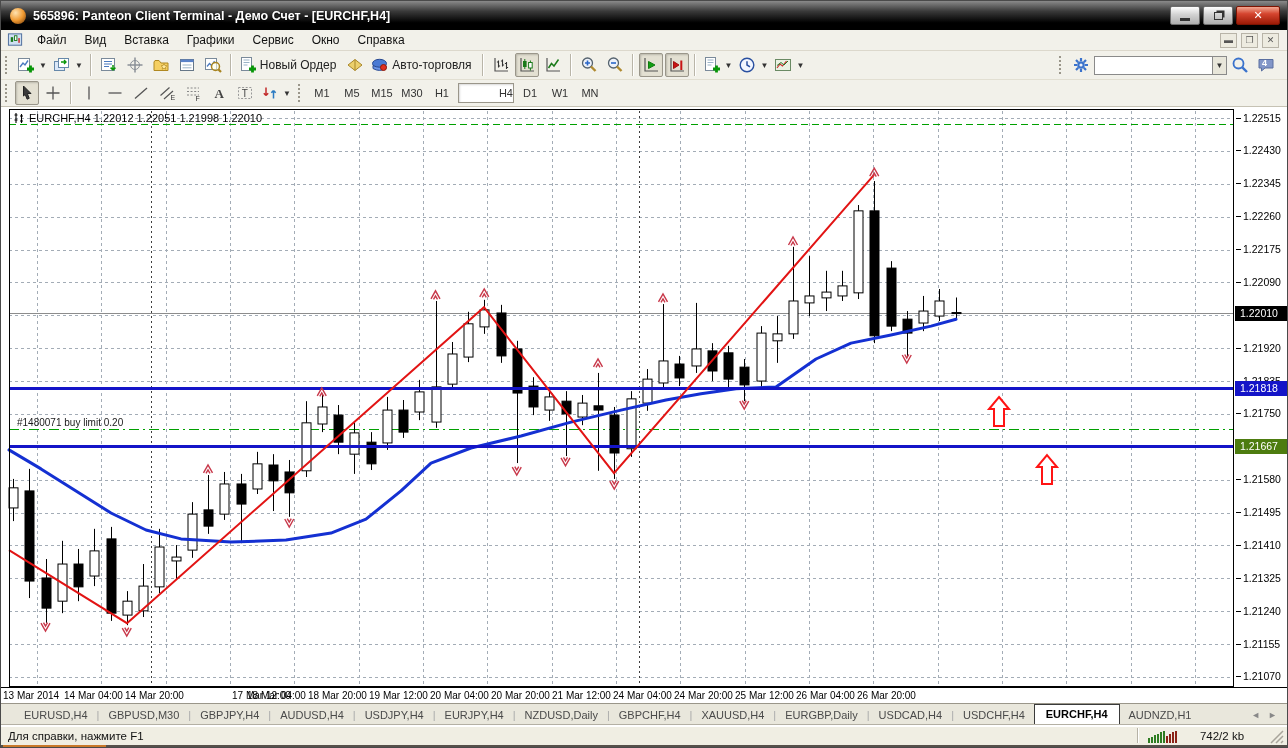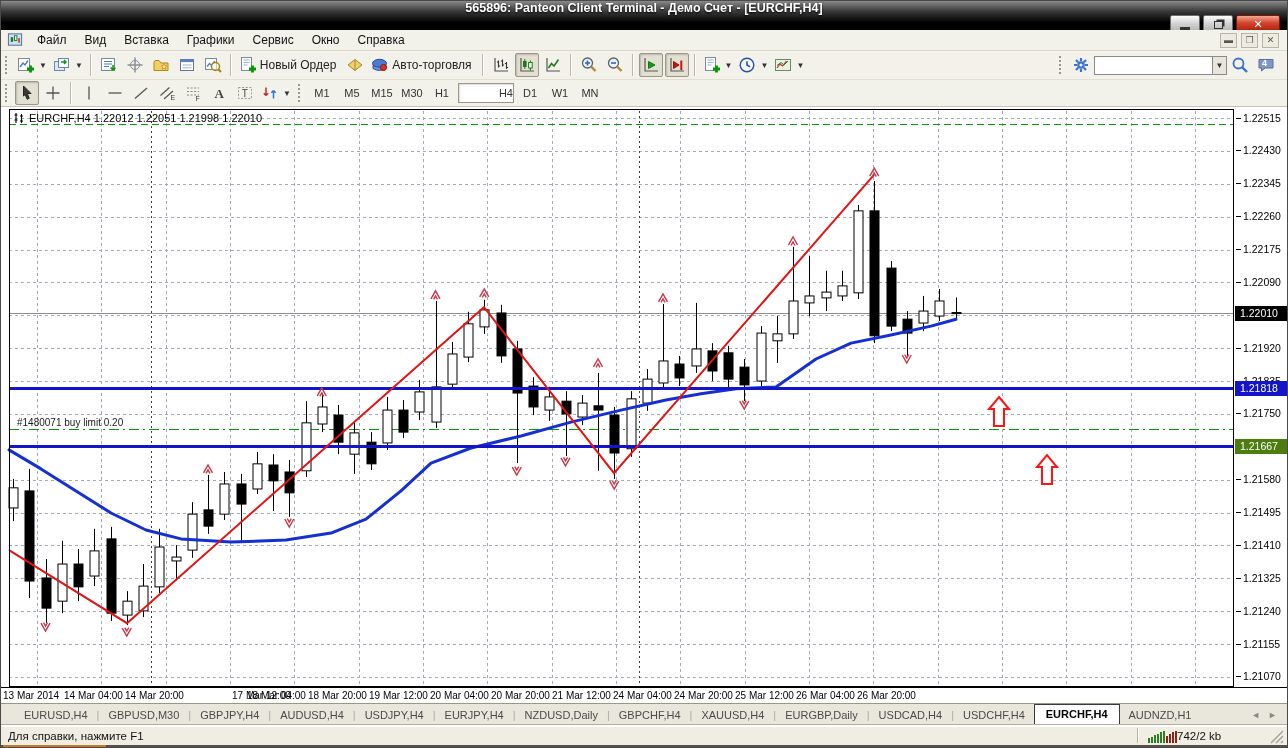--- a/index.html
+++ b/index.html
@@ -1,21 +1,21 @@
 <!DOCTYPE html>
 <html><head>
 <meta charset="utf-8">
 <style>
   html,body{margin:0;padding:0;background:#9a9a9a;}
   *{box-sizing:border-box;}
   .window{position:relative;width:1288px;height:748px;background:#F0EEE4;border:1px solid #4a4a4a;
           font-family:"Liberation Sans",sans-serif;overflow:hidden;}
   
   .titlebar{position:absolute;top:0;left:0;right:0;height:29px;display:flex;align-items:center;
-            background:linear-gradient(#8a8a8a,#3a3a3a 35%,#000 75%,#000);color:#fff;flex-direction:column;}
+            background:linear-gradient(#8a8a8a,#3a3a3a 35%,#000 75%,#000);color:#fff;}
   .app-icon{width:16px;height:16px;margin:0 7px 0 9px;border-radius:50%;
             background:radial-gradient(circle at 35% 30%,#ffe2b0,#f09a32 50%,#6e3606);}
   .title-text{font-size:12.5px;font-weight:bold;text-shadow:0 1px 2px #000;}
   .win-btns{margin-left:auto;display:flex;gap:3px;margin-right:7px;}
   .win-btn{width:30px;height:19px;border:1px solid #6d6d6d;border-radius:2px;display:flex;align-items:center;
            justify-content:center;background:linear-gradient(#fefefe,#d2d2d2 45%,#aeaeae);color:#222;font-size:10px;line-height:1;}
   .win-btn.close{width:44px;background:linear-gradient(#f2a892,#d5452f 40%,#9c1a06);color:#fff;border-color:#7e1402;font-size:11px;}
   .glyph-min{display:block;width:10px;height:3px;background:#333;margin-top:8px;}
   .glyph-rest{display:block;width:9px;height:8px;border:1.5px solid #333;box-shadow:2px -2px 0 -0.5px #333;}
   
@@ -64,21 +64,21 @@
   .tab{padding:3px 9px 4px 9px;white-space:nowrap;}
   .tab.active{background:#fff;border:1px solid #3a3a3a;border-bottom:none;font-weight:bold;color:#000;padding:3px 11px 5px 11px;}
   .tab-sep{color:#aaa;padding-bottom:4px;}
   .tab-arrows{margin-left:auto;display:flex;gap:8px;margin-right:10px;color:#888;font-size:9px;padding-bottom:5px;}
   
   .statusbar{position:absolute;top:724px;left:0;right:0;height:20px;background:#F0EEE3;border-top:1px solid #fff;
              box-shadow:inset 0 1px 0 #fff,0 -1px 0 #b4b0a4;display:flex;align-items:center;font-size:11.5px;color:#111;}
   .sb-help{padding-left:7px;}
   .sb-spacer{flex:1;}
   .sb-sep{width:2px;height:15px;border-left:1px solid #b6b2a6;border-right:1px solid #fff;margin:0 8px;}
-  .sb-kb{width:90px;}
+  .sb-kb{width:90px;text-align:center;}
   .sb-grip{width:18px;height:18px;margin-right:2px;}
   .bottom-strip{position:absolute;top:744px;left:0;right:0;height:4px;background:#56504a;}
   .bottom-orange{position:absolute;top:0;left:2px;width:103px;height:3px;background:#C8782a;}
 </style>
 </head>
 <body>
 
 <div class="window">
 
   <div class="titlebar">

